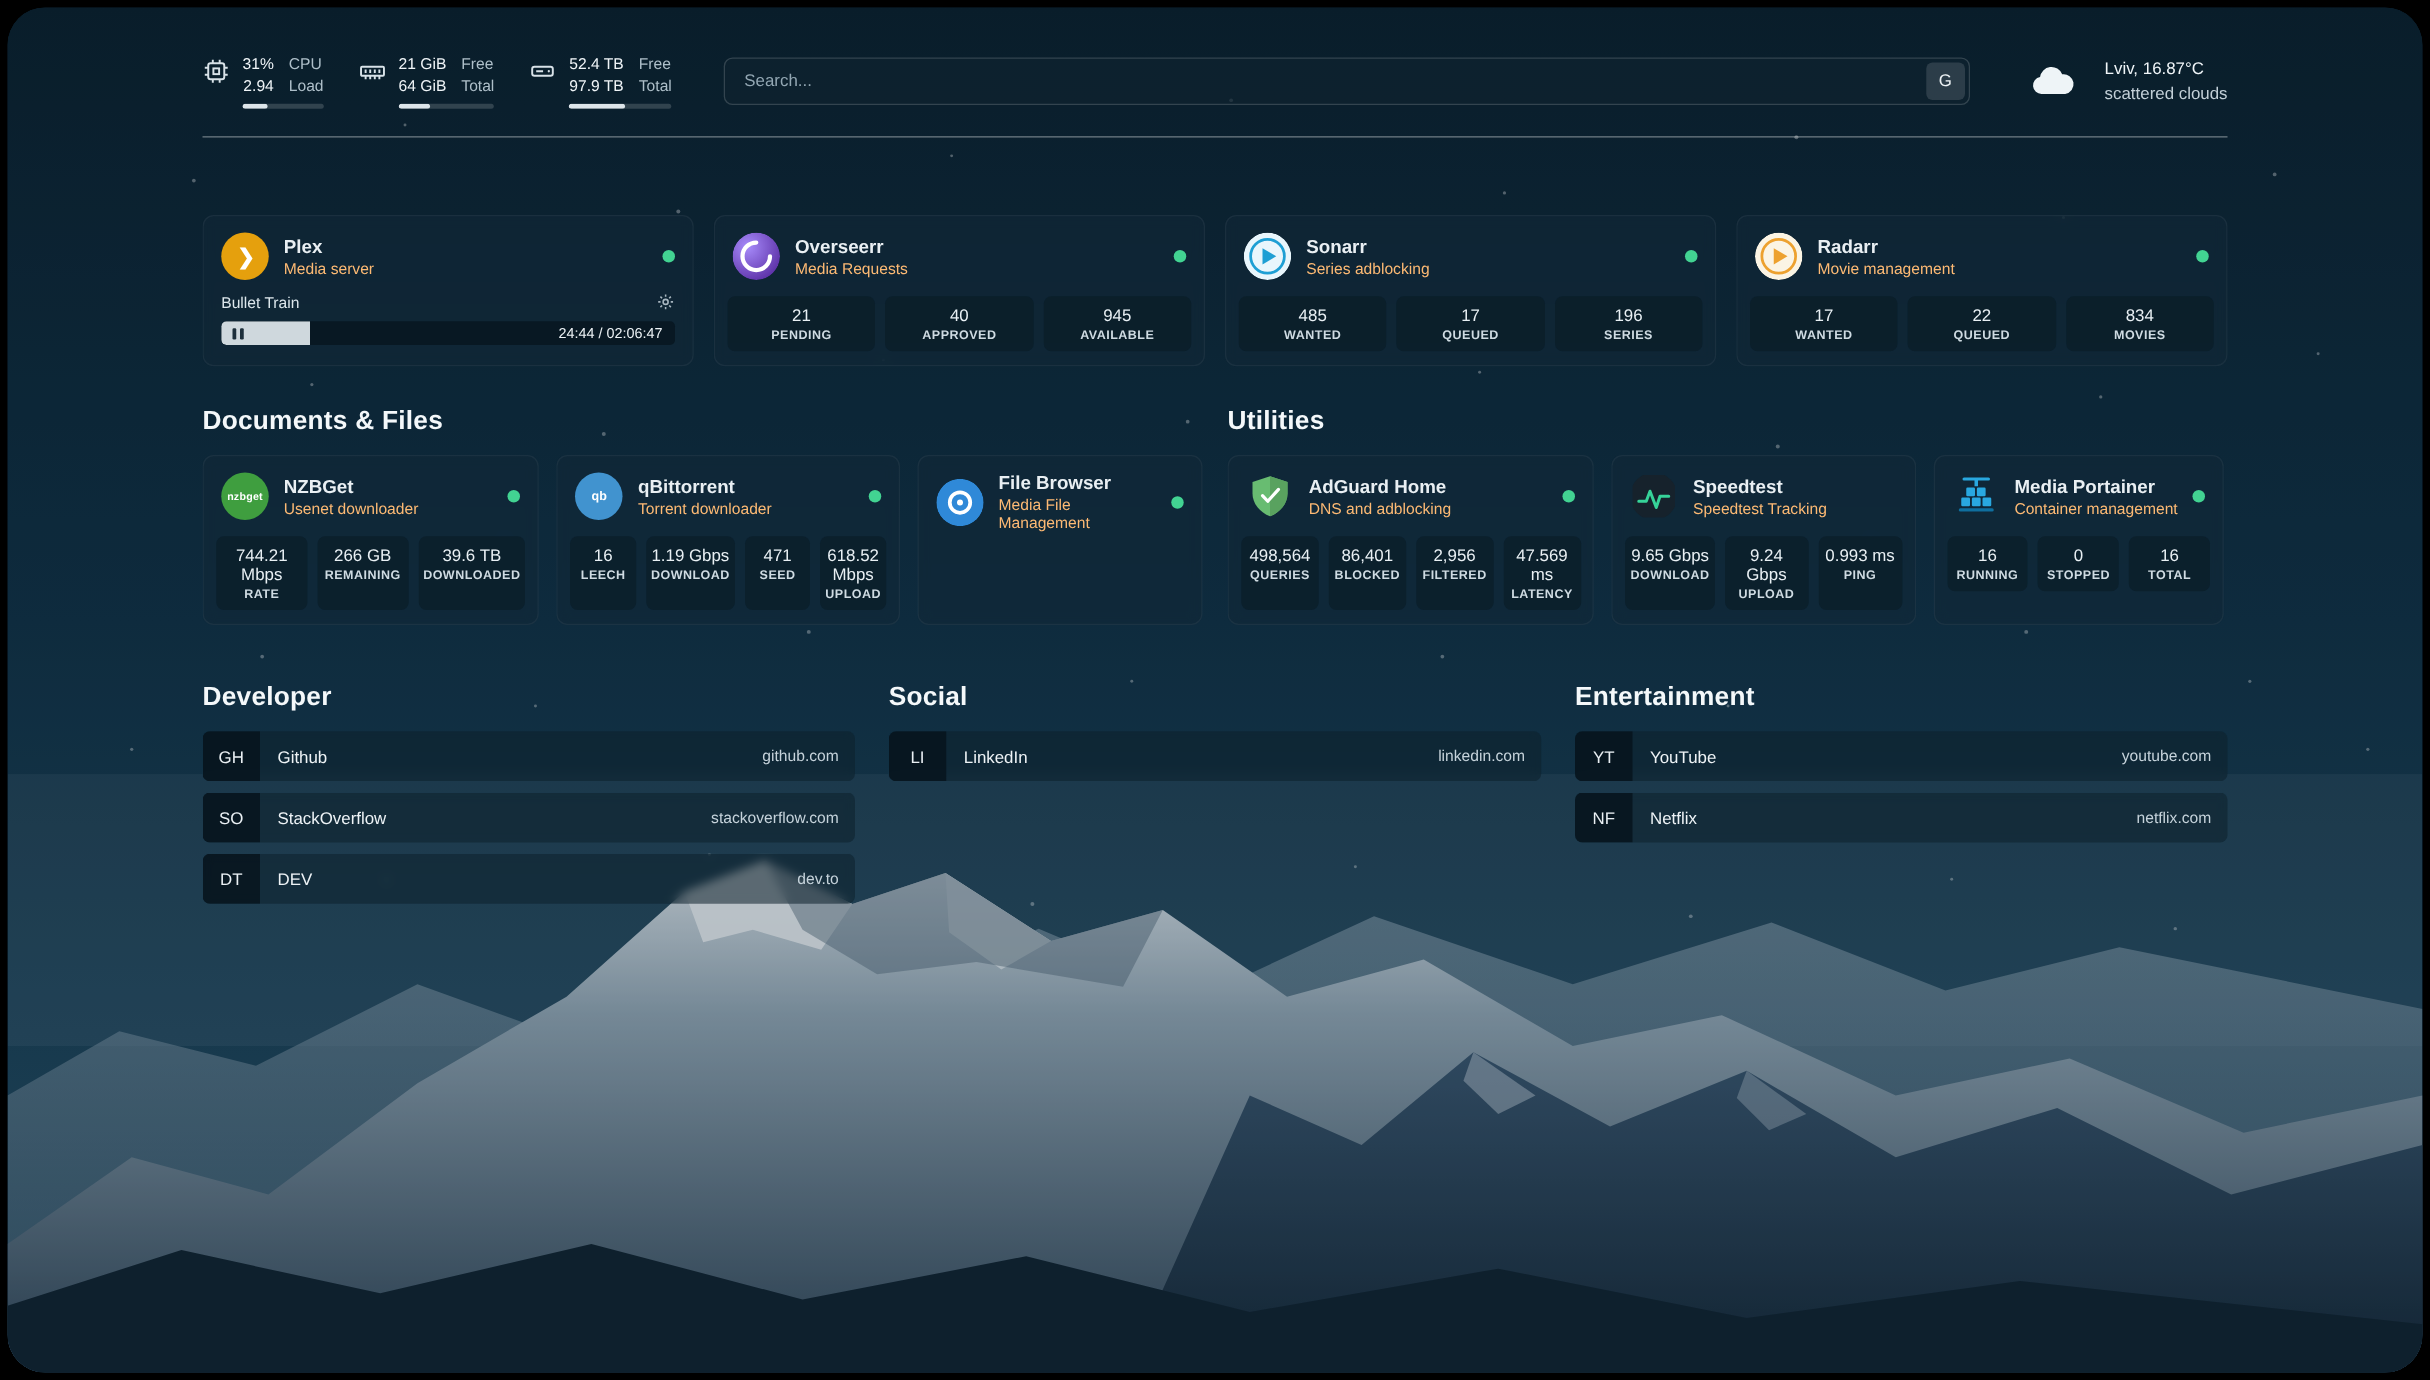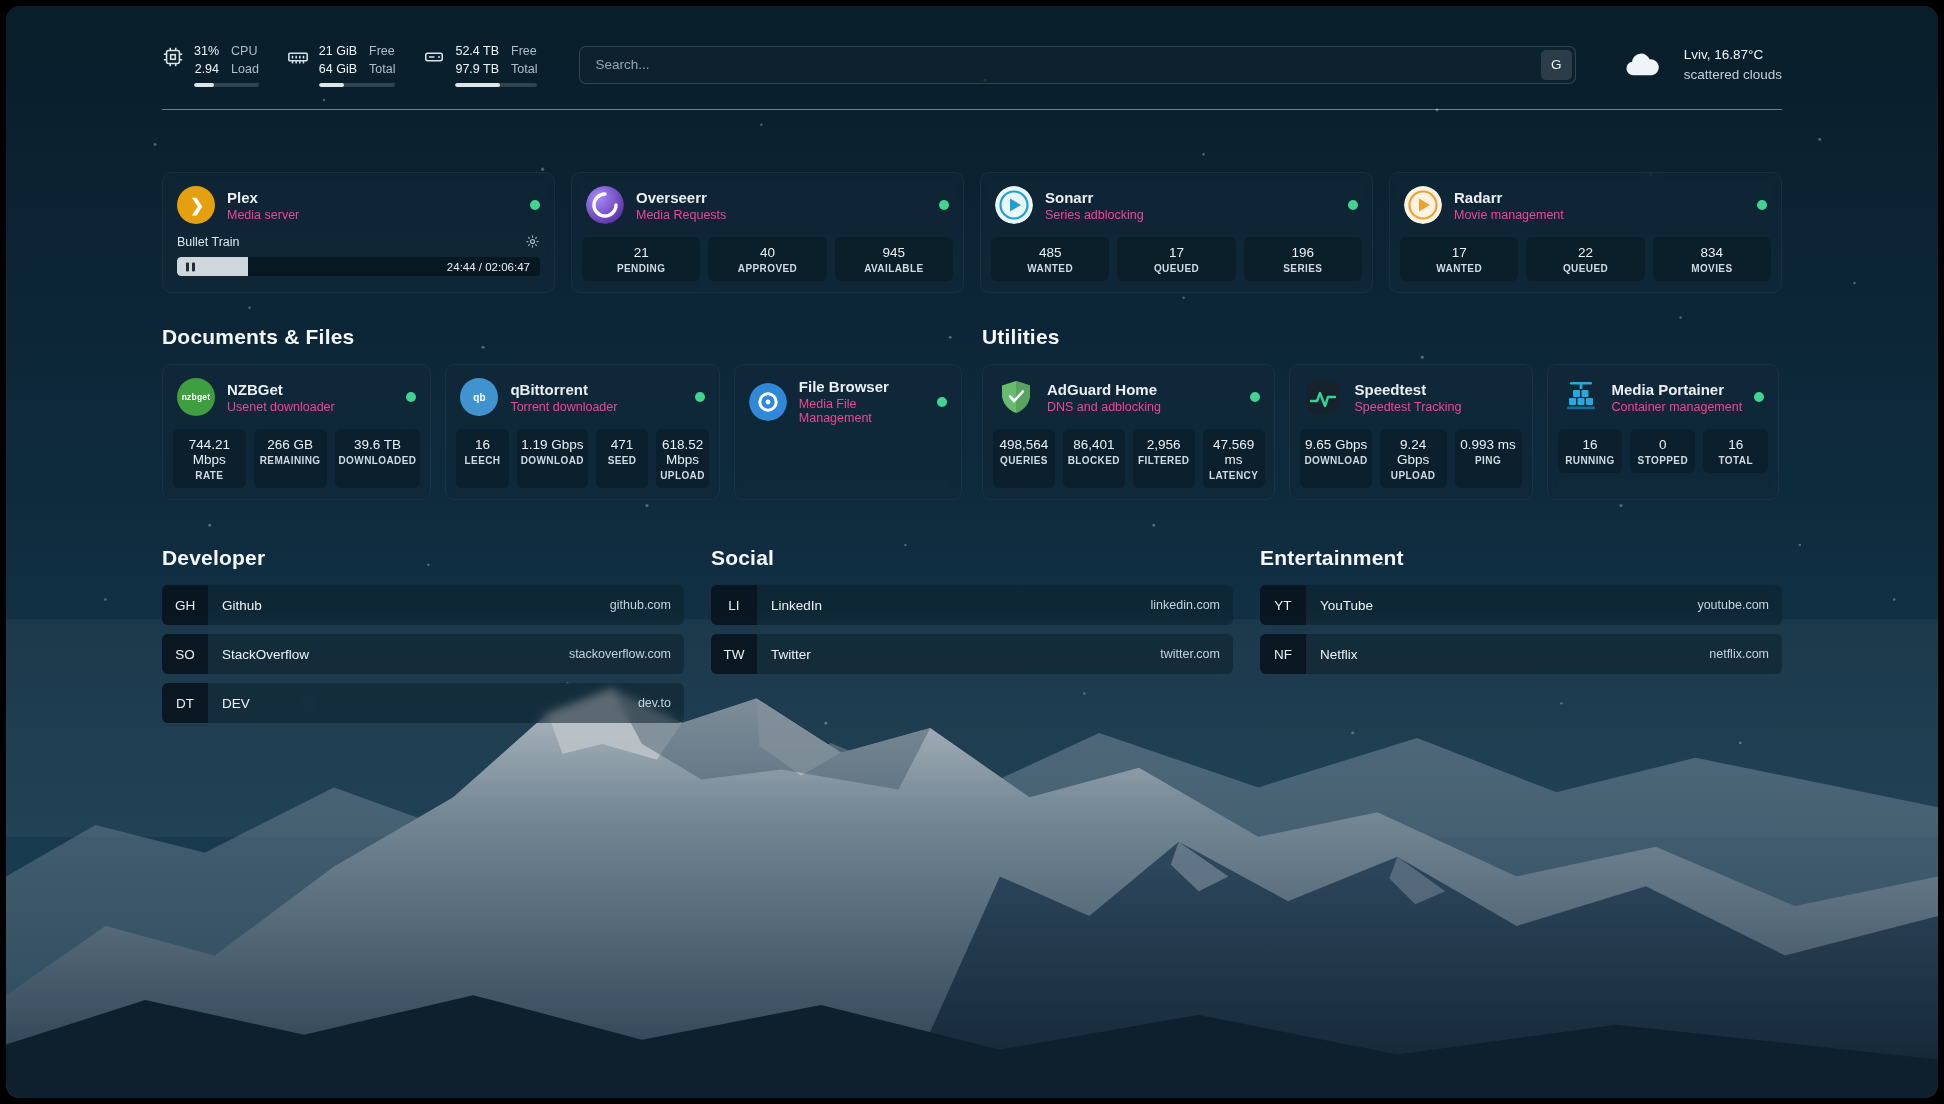--- a/index.html
+++ b/index.html
@@ -1,18 +1,18 @@
 <!DOCTYPE html>
 <html><head>
 <meta charset="utf-8">
 <style>
 *{margin:0;padding:0;box-sizing:border-box;}
 html,body{width:1944px;height:1104px;}
 body{background:#000;font-family:"Liberation Sans",sans-serif;position:relative;overflow:hidden;}
-.viewport{position:absolute;inset:6px;border-radius:14px;overflow:hidden;background:#0c2332;}
+.viewport{position:absolute;inset:6px;border-radius:30px;overflow:hidden;background:#0c2332;}
 .bg-svg{position:absolute;inset:0;width:100%;height:100%;display:block;}
 .content{position:relative;width:1620px;margin:0 auto;color:#e9eff3;}
 
 
 .topbar{display:flex;align-items:center;padding-top:36px;}
 .resources{display:flex;gap:28px;align-items:flex-start;}
 .res{display:flex;gap:10px;}
 .res-icon{width:22px;height:22px;margin-top:4px;flex:none;}
 .res-icon svg{width:100%;height:100%;}
 .res-cols{display:flex;gap:12px;font-size:12.5px;line-height:1.45;}
@@ -33,21 +33,21 @@
 
 
 .section-title{font-size:21px;font-weight:700;color:#f4f8fa;letter-spacing:.2px;}
 .media-section{margin-top:62px;}
 .cards-4{display:grid;grid-template-columns:repeat(4,1fr);gap:16px;margin-top:15px;}
 .card{background:rgba(17,40,55,0.58);border-radius:9px;overflow:hidden;border:1px solid rgba(255,255,255,0.05);backdrop-filter:blur(5px);}
 .card-header{display:flex;align-items:center;gap:12px;padding:13px 14px 10px;cursor:pointer;}
 .svc-icon{width:38px;height:38px;border-radius:50%;flex:none;display:flex;align-items:center;justify-content:center;overflow:hidden;}
 .svc-icon svg{width:100%;height:100%;display:block;}
 .svc-name{font-size:15px;font-weight:600;}
-.svc-desc{font-size:12.5px;color:#ec4899;margin-top:2px;}
+.svc-desc{font-size:12.5px;color:#fdba74;margin-top:2px;}
 .status-dot{width:10px;height:10px;border-radius:50%;margin-left:auto;flex:none;}
 .card-stats{display:flex;gap:8px;padding:3px 10px 11px;}
 .stat{flex:1;background:rgba(9,26,37,0.6);border-radius:6px;text-align:center;padding:8px 4px 7px;}
 .stat-value{font-size:13.5px;color:#e9f0f4;}
 .stat-label{font-size:10px;font-weight:700;color:#cfdbe2;letter-spacing:.4px;margin-top:3px;}
 
 
 .plex-np{padding:0 14px 13px;}
 .np-row{display:flex;align-items:center;justify-content:space-between;font-size:12.5px;color:#dde7ec;}
 .np-gear{width:15px;height:15px;cursor:pointer;opacity:.85;flex:none;}
@@ -603,25 +603,20 @@
         </div>
       </div>
 
       <div class="bm-group">
         <h2 class="section-title bm-title">Social</h2>
         <div class="bm-row">
           <span class="bm-abbr">LI</span>
           <span class="bm-name">LinkedIn</span>
           <span class="bm-url">linkedin.com</span>
         </div>
-        <div class="bm-row">
-          <span class="bm-abbr">TW</span>
-          <span class="bm-name">Twitter</span>
-          <span class="bm-url">twitter.com</span>
-        </div>
       </div>
 
       <div class="bm-group">
         <h2 class="section-title bm-title">Entertainment</h2>
         <div class="bm-row">
           <span class="bm-abbr">YT</span>
           <span class="bm-name">YouTube</span>
           <span class="bm-url">youtube.com</span>
         </div>
         <div class="bm-row">

